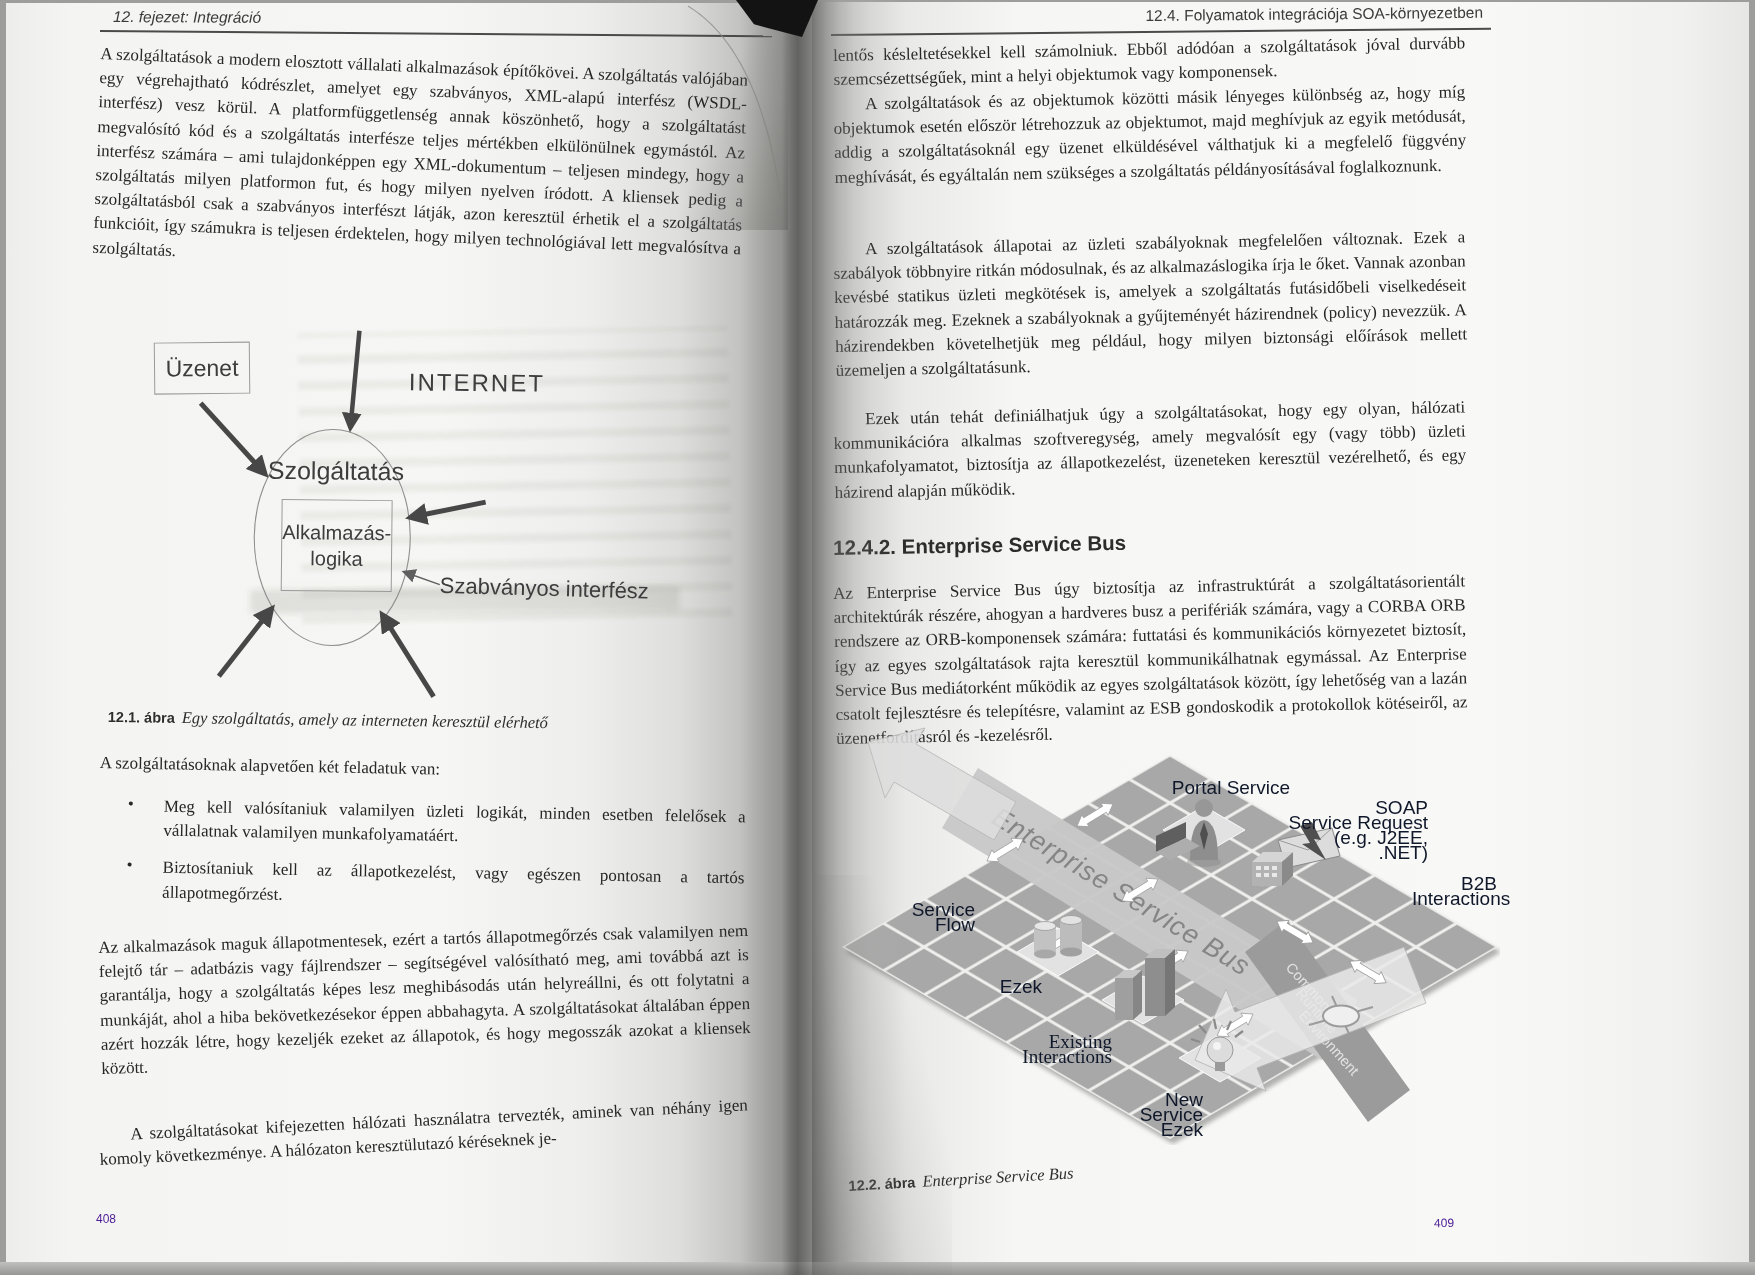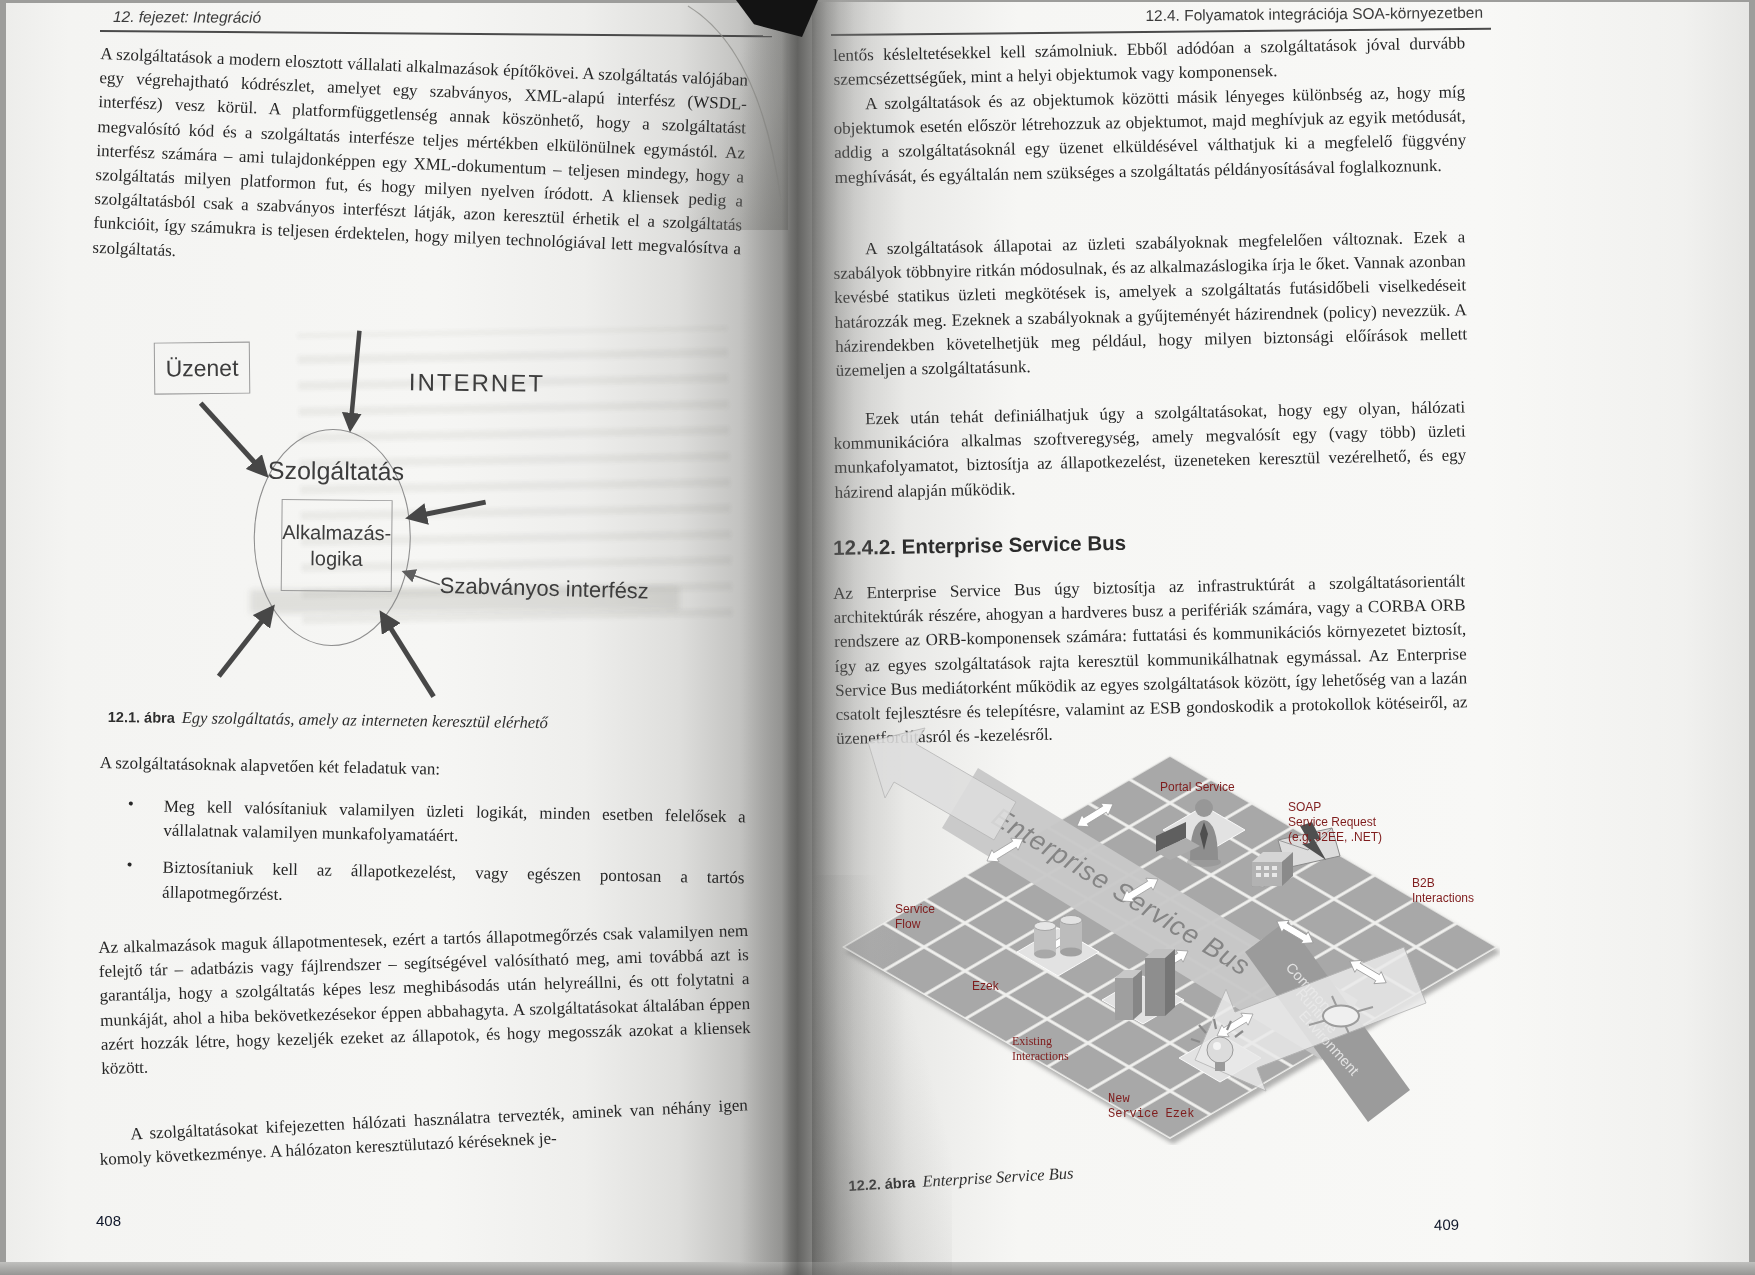--- a/index.html
+++ b/index.html
@@ -10,39 +10,39 @@
     background:linear-gradient(90deg,#ededeb 0,#f4f4f2 8%,#f6f6f4 55%,#eeeeec 74%,#dededc 86%,#c2c2c0 94%,#9f9f9d 100%);}
   #right-page{left:812px;top:2px;width:937px;height:1266px;
     background:linear-gradient(90deg,#7f7f7d 0,#a9a9a7 1.6%,#cfcfcd 4.5%,#e9e9e7 10%,#f6f6f4 22%,#f8f8f6 72%,#f1f1ef 93%,#e6e6e4 100%);}
   .shade{position:absolute;pointer-events:none;}
   .blk{position:absolute;font-size:17px;line-height:24.2px;color:#272727;
        text-align:justify;transform-origin:left top;}
   .ind{text-indent:32px;}
   .hdr{position:absolute;font-family:"Liberation Sans",sans-serif;font-size:15.5px;
        color:#3b3b3b;transform-origin:left top;}
   .rule{position:absolute;height:1.6px;background:#4a4a4a;transform-origin:left top;}
-  .pagenum{position:absolute;font-family:"Liberation Sans",sans-serif;font-size:15px;color:#0f172a;}
+  .pagenum{position:absolute;font-family:"Liberation Sans",sans-serif;font-size:12px;color:#4c1d95;}
   .caption{position:absolute;transform-origin:left top;white-space:nowrap;}
   .caption .cl{font-family:"Liberation Sans",sans-serif;font-weight:bold;font-size:14.5px;color:#2e2e2e;}
   .caption .ct{font-style:italic;font-size:16.5px;color:#2e2e2e;margin-left:7px;}
   .bullets{position:absolute;transform-origin:left top;width:618px;}
   .bullet{display:flex;margin-bottom:13px;}
   .bullet .mark{width:36px;flex:none;color:#272727;font-size:17px;}
   .bullet .mark::before{content:"\2022";}
   .bullet .btxt{flex:1;font-size:17px;line-height:24.2px;color:#272727;text-align:justify;}
   
   #diagram1{position:absolute;left:95px;top:275px;width:665px;height:445px;
             transform:rotate(0.6deg);transform-origin:left top;}
   #diagram1 .dlbl{position:absolute;font-family:"Liberation Sans",sans-serif;color:#3d3d3d;}
   .dbox{position:absolute;border:1px solid #9a9a9a;display:flex;align-items:center;
         justify-content:center;text-align:center;font-family:"Liberation Sans",sans-serif;color:#3d3d3d;}
   
   #figure2{position:absolute;left:840px;top:700px;width:660px;height:445px;}
-  #figure2 .flbl{position:absolute;font-family:"Liberation Sans",sans-serif;font-size:12px;
-                 line-height:15px;color:#7f1d1d;text-align:left;}
+  #figure2 .flbl{position:absolute;font-family:"Liberation Sans",sans-serif;font-size:19px;
+                 line-height:15px;color:#0f172a;text-align:right;}
   .ghost{position:absolute;pointer-events:none;}
   .svgabs{position:absolute;left:0;top:0;}
 </style>
 </head>
 <body>
 
 <div class="page" id="left-page"></div>
 <div class="page" id="right-page"></div>
 
 <div class="shade" style="left:0;top:1262px;width:1755px;height:13px;background:linear-gradient(180deg,#c0c0be,#969694);"></div>
@@ -247,21 +247,21 @@
   </div>
   <div class="flbl" style="left:55px;top:202px;width:80px;">
     <div>Service</div>
     <div>Flow</div>
   </div>
   <div class="flbl" style="left:132px;top:279px;width:70px;">Ezek</div>
   <div class="flbl" style="left:172px;top:334px;width:100px;font-family:Liberation Serif, serif;">
     <div>Existing</div>
     <div>Interactions</div>
   </div>
-  <div class="flbl" style="left:268px;top:392px;width:95px;font-family:Liberation Mono, monospace;">
+  <div class="flbl" style="left:268px;top:392px;width:95px;">
     <div>New</div>
     <div>Service Ezek</div>
   </div>
 </div>
 
 <div class="caption" style="left:848px;top:1176px;transform:rotate(-3.2deg);">
   <span class="cl">12.2. ábra</span><span class="ct">Enterprise Service Bus</span>
 </div>
 
 <div class="pagenum" style="left:1434px;top:1216px;transform:rotate(-1deg);">409</div>

